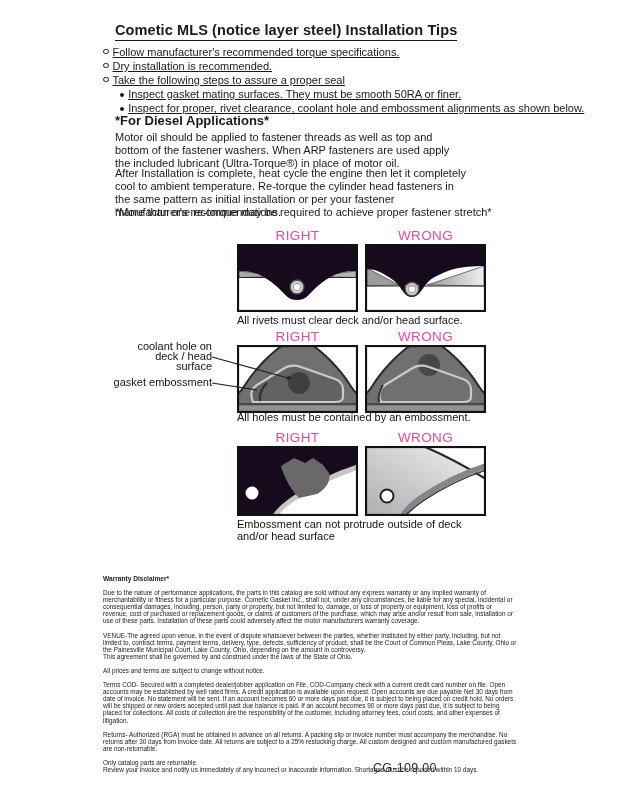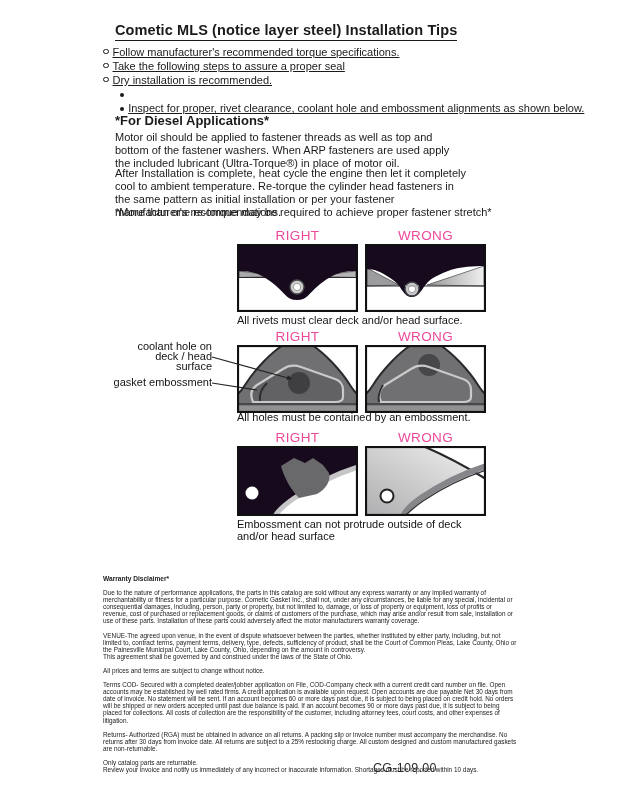--- a/index.html
+++ b/index.html
@@ -44,23 +44,23 @@
 </style>
 </head>
 <body>
 
 <div class="page">
 
   <div class="abs doc-title">Cometic MLS (notice layer steel) Installation Tips</div>
 
   <div class="abs bullets">
     <div class="b-line"><span class="b-circ"></span><span>Follow manufacturer's recommended torque specifications.</span></div>
+    <div class="b-line"><span class="b-circ"></span><span>Dry installation is recommended.</span></div>
     <div class="b-line"><span class="b-circ"></span><span>Take the following steps to assure a proper seal</span></div>
-    <div class="b-line"><span class="b-circ"></span><span>Dry installation is recommended.</span></div>
-    <div class="b-line b-sub"><span class="b-dot"></span></div>
+    <div class="b-line b-sub"><span class="b-dot"></span><span>Inspect gasket mating surfaces.  They must be smooth 50RA or finer.</span></div>
     <div class="b-line b-sub"><span class="b-dot"></span><span>Inspect for proper, rivet clearance, coolant hole and embossment alignments as shown below.</span></div>
   </div>
 
   <div class="abs diesel-head">*For Diesel Applications*</div>
   <div class="abs body-p p1">Motor oil should be applied to fastener threads as well as top and bottom of the fastener washers. When ARP fasteners are used apply the included lubricant (Ultra-Torque®) in place of motor oil.</div>
   <div class="abs body-p p2">After Installation is complete, heat cycle the engine then let it completely cool to ambient temperature. Re-torque the cylinder head fasteners in the same pattern as initial installation or per your fastener manufacturer's recommendations.</div>
   <div class="abs body-p note">*More than one re-torque may be required to achieve proper fastener stretch*</div>
 
   <div class="abs dh r1 cl">RIGHT</div>
   <div class="abs dh r1 cr">WRONG</div>

